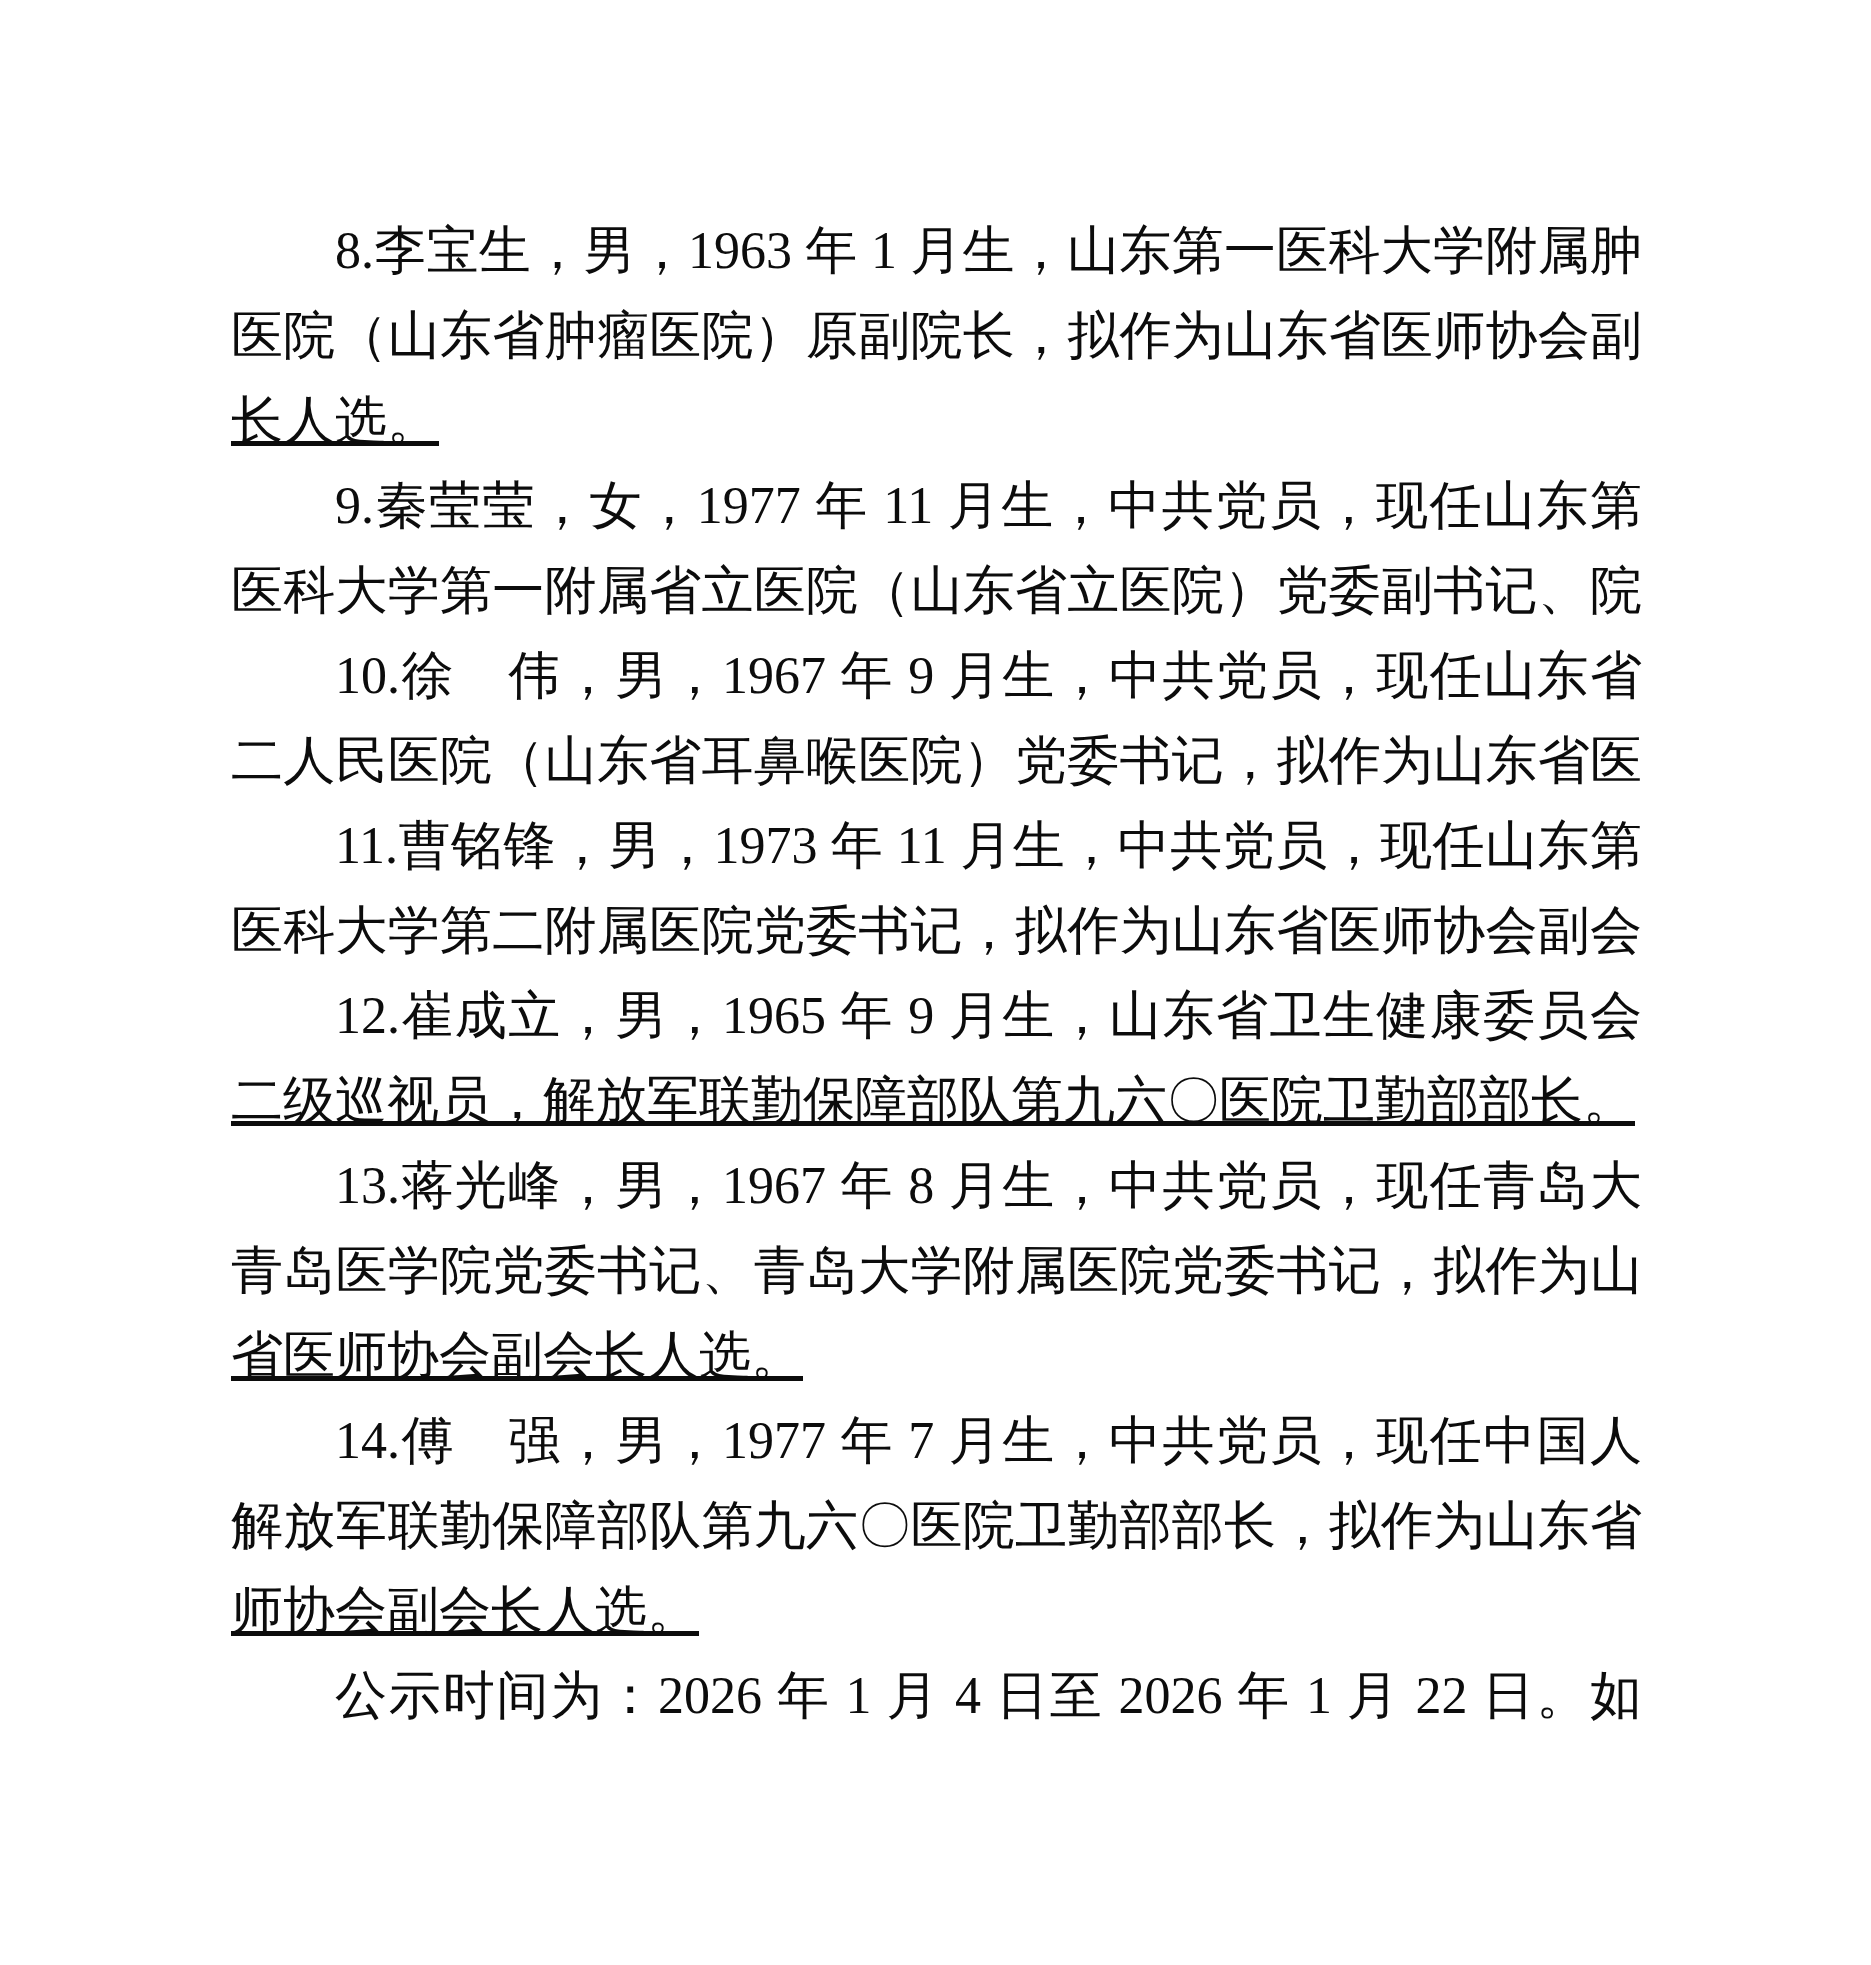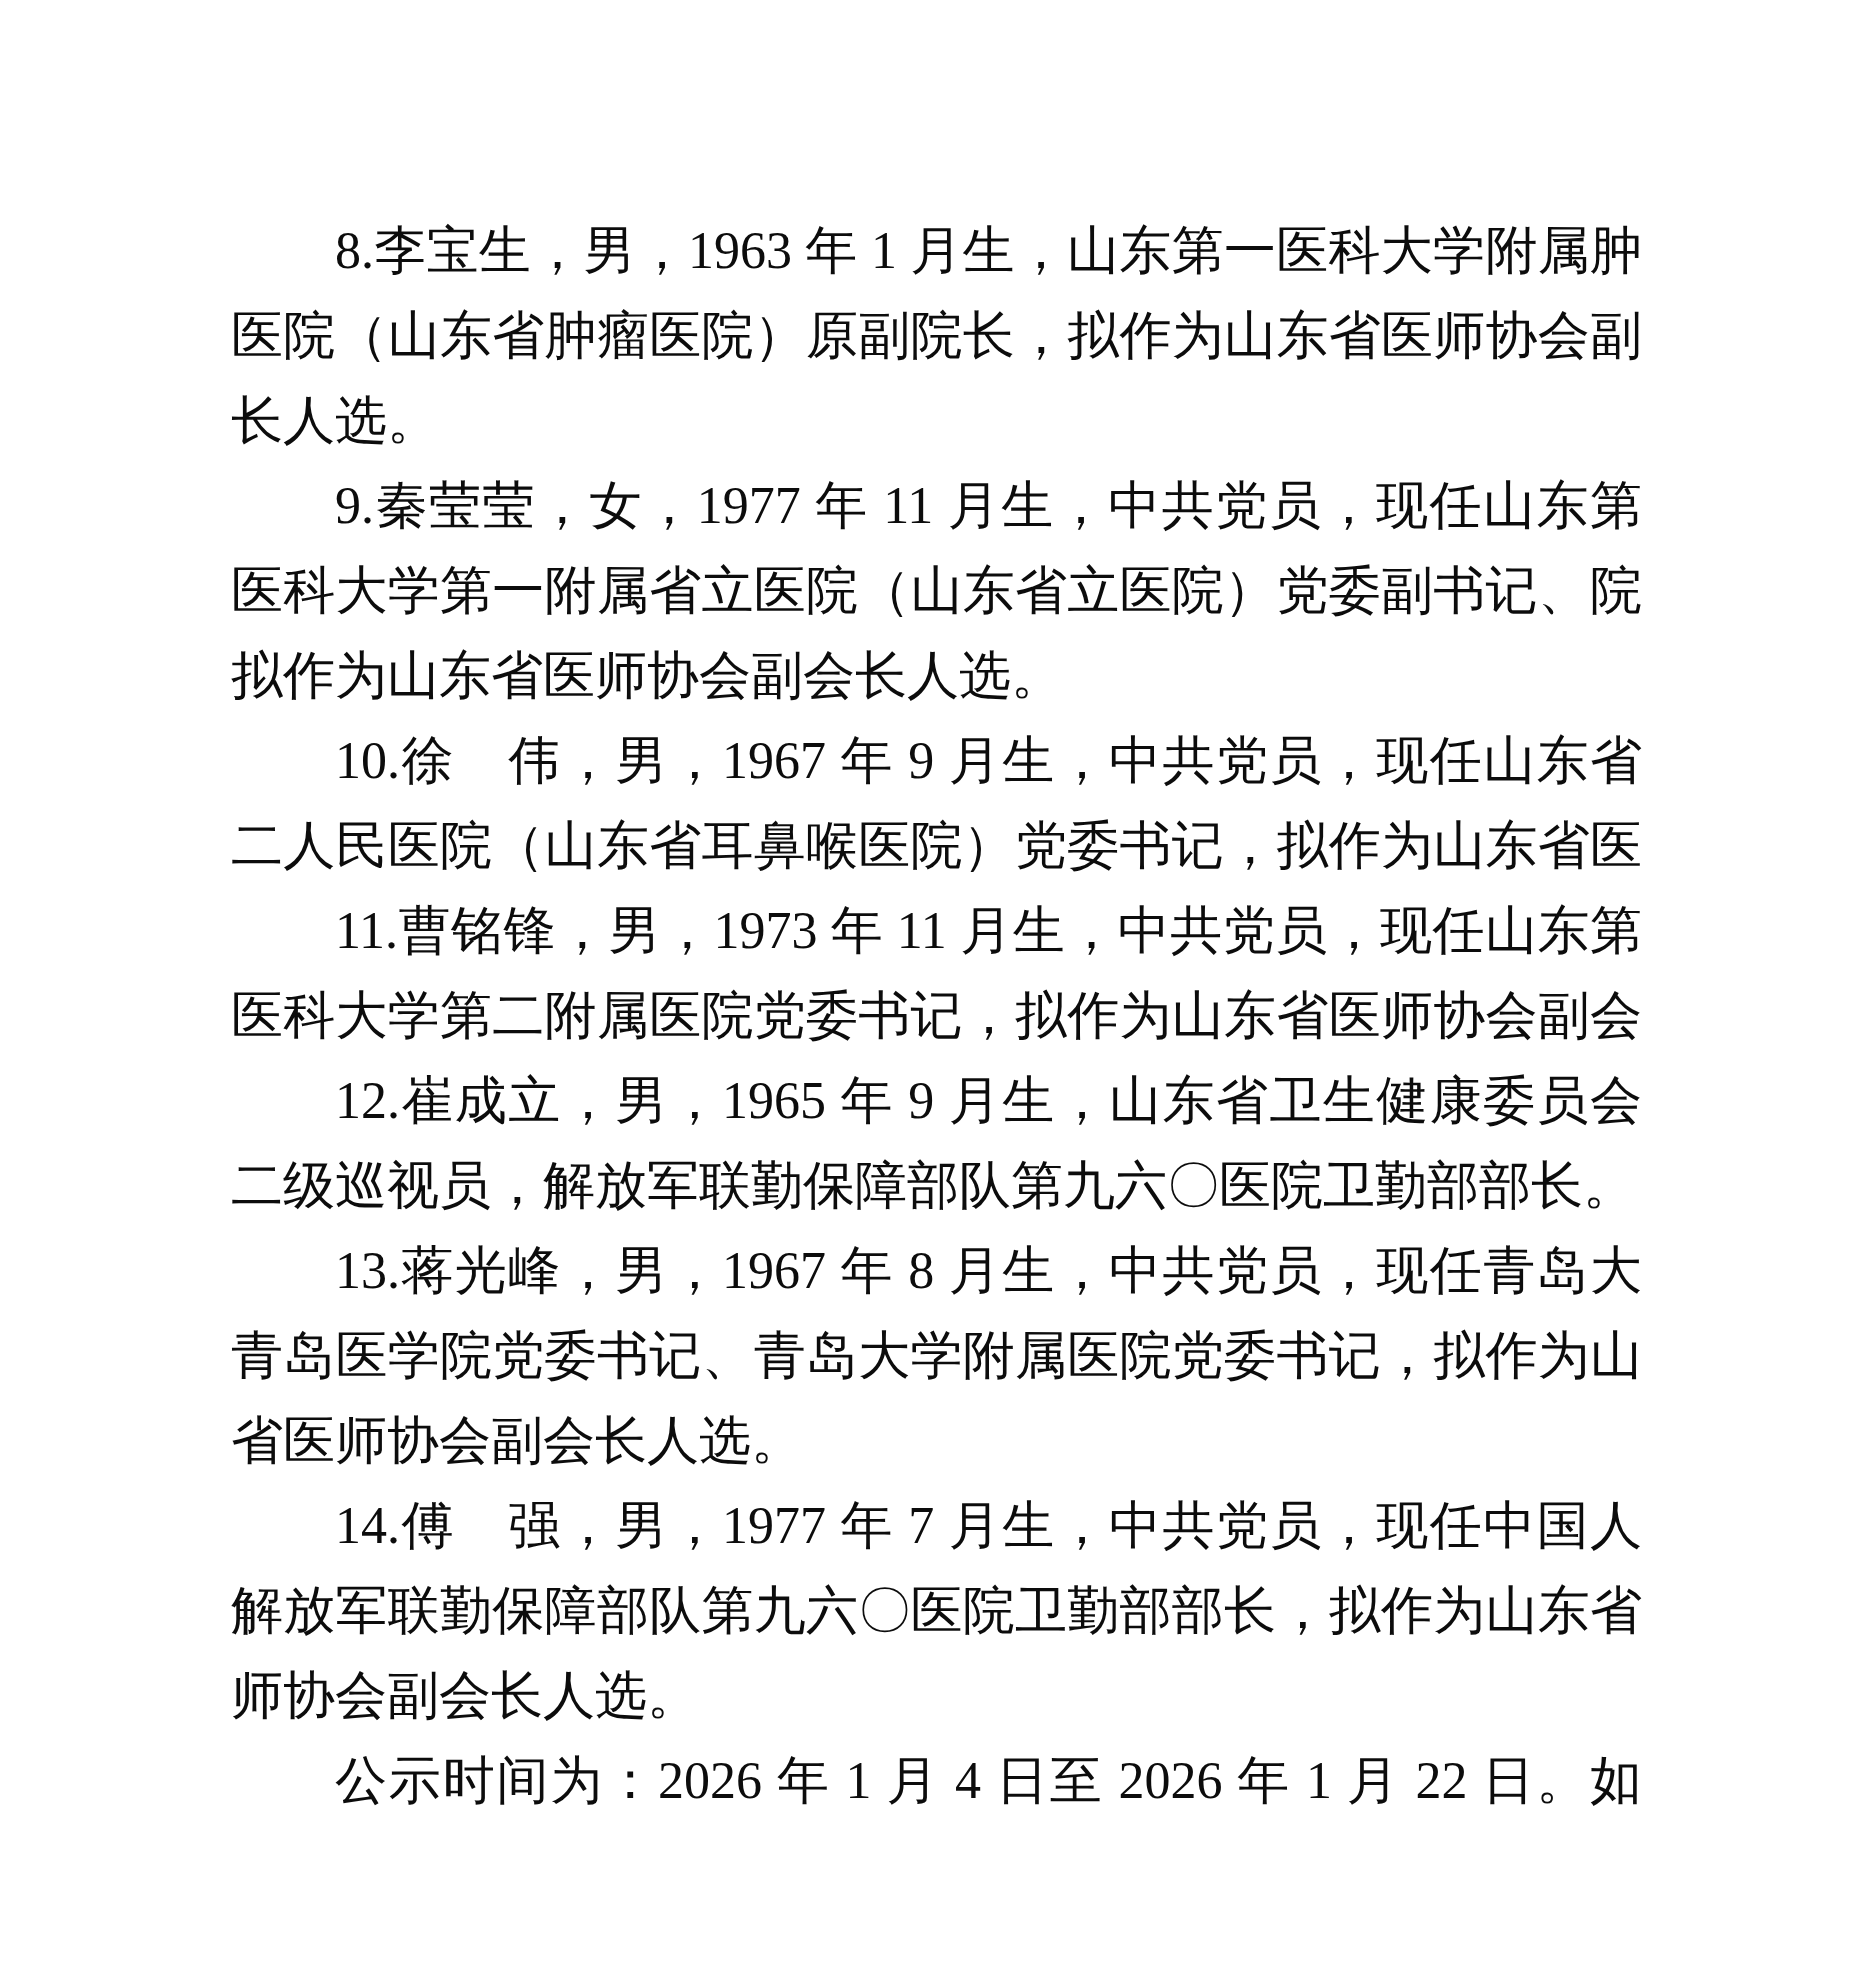--- a/index.html
+++ b/index.html
@@ -23,37 +23,37 @@
     white-space:nowrap;
     text-align:justify;
     text-align-last:justify;
     height:85px;
     white-space:normal;
     overflow:hidden;
   }
   .line.short{
     text-align:center;
     text-align-last:left;
+    text-decoration:underline;
   }
   .line.ind{
     text-indent:2em;
   }
 </style>
 </head>
 <body>
 
 <div class="page">
 
   <div class="textblock">
     <div class="line ind">8.李宝生，男，1963 年 1 月生，山东第一医科大学附属肿瘤</div>
     <div class="line">医院（山东省肿瘤医院）原副院长，拟作为山东省医师协会副会</div>
     <div class="line short">长人选。</div>
     <div class="line ind">9.秦莹莹，女，1977 年 11 月生，中共党员，现任山东第一</div>
     <div class="line">医科大学第一附属省立医院（山东省立医院）党委副书记、院长，</div>
-    <div class="line short">拟作为山东省医师协会副会长人选。</div>
     <div class="line ind">10.徐　伟，男，1967 年 9 月生，中共党员，现任山东省第</div>
     <div class="line">二人民医院（山东省耳鼻喉医院）党委书记，拟作为山东省医师</div>
     <div class="line ind">11.曹铭锋，男，1973 年 11 月生，中共党员，现任山东第一</div>
     <div class="line">医科大学第二附属医院党委书记，拟作为山东省医师协会副会长</div>
     <div class="line ind">12.崔成立，男，1965 年 9 月生，山东省卫生健康委员会原</div>
     <div class="line short">二级巡视员，解放军联勤保障部队第九六〇医院卫勤部部长。</div>
     <div class="line ind">13.蒋光峰，男，1967 年 8 月生，中共党员，现任青岛大学</div>
     <div class="line">青岛医学院党委书记、青岛大学附属医院党委书记，拟作为山东</div>
     <div class="line short">省医师协会副会长人选。</div>
     <div class="line ind">14.傅　强，男，1977 年 7 月生，中共党员，现任中国人民</div>

